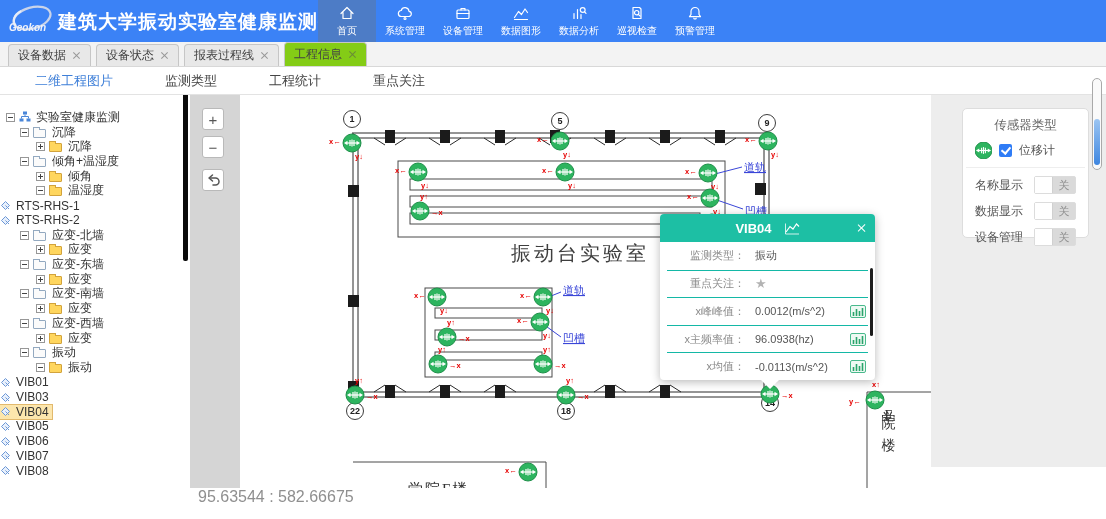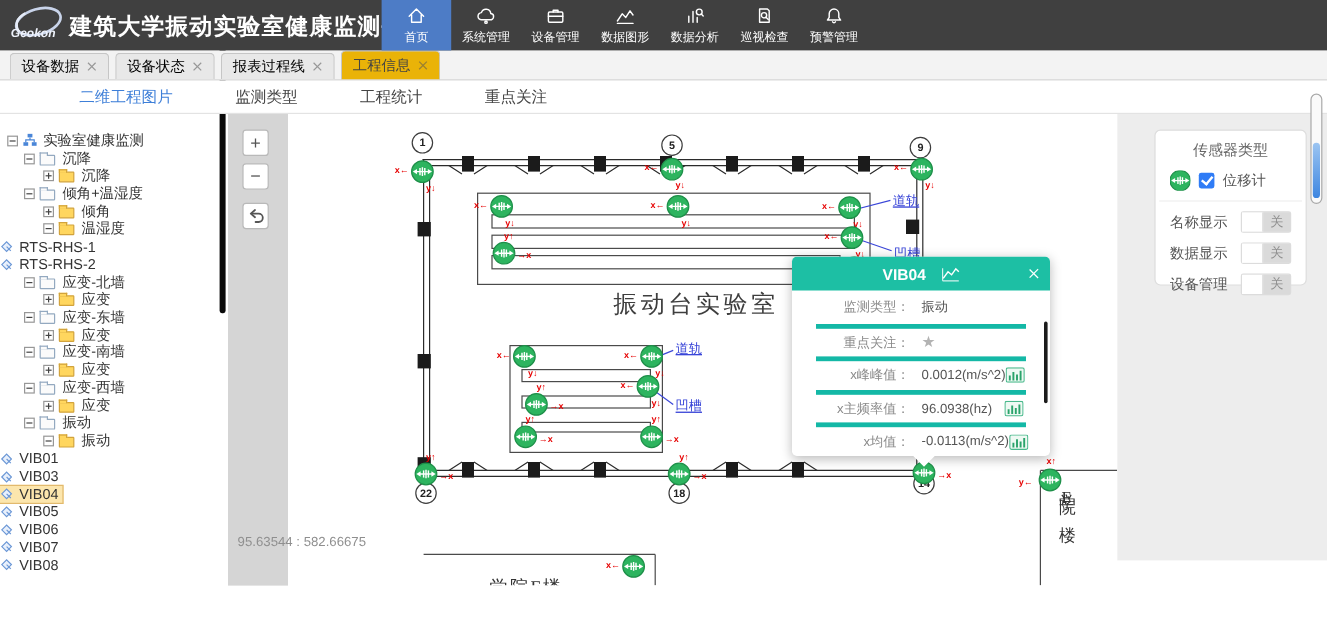--- a/index.html
+++ b/index.html
@@ -1,43 +1,43 @@
 <!DOCTYPE html>
 <html><head>
 <meta charset="utf-8">
 <style>
 *{margin:0;padding:0;box-sizing:border-box}
 html,body{background:#fff}
 .app{position:relative;width:1106px;height:519px;overflow:hidden;background:#fff;
   font-family:"Liberation Sans","DejaVu Sans",sans-serif}
 
 
-.topbar{position:absolute;top:0;left:0;right:0;height:42px;background:#404040;color:#fff;z-index:20}
+.topbar{position:absolute;top:0;left:0;right:0;height:42px;background:#3b82f6;color:#fff;z-index:20}
 .logo{position:absolute;left:6px;top:5px}
 .app-title{position:absolute;left:58px;top:9px;font-size:19px;font-weight:bold;letter-spacing:1px;white-space:nowrap}
 .nav{position:absolute;left:318px;top:0;height:42px;display:flex}
 .nav-item{width:58px;height:42px;display:flex;flex-direction:column;align-items:center;justify-content:center;gap:2px;cursor:pointer}
 .nav-item.active{background:#4d7cc6}
 .nav-label{font-size:10px;white-space:nowrap}
 .nic{stroke:#fff;fill:none;stroke-width:1.2;stroke-linecap:round;stroke-linejoin:round}
 .user{position:absolute;right:12px;top:0;height:42px;display:flex;align-items:center;gap:8px;font-size:12px}
 
 
 .tabbar{position:absolute;top:42px;left:0;right:0;height:25px;background:#f3f3f3;border-bottom:1px solid #d8d8d8;display:flex;align-items:flex-end;padding-left:8px;z-index:19}
-.tab{height:22px;display:flex;align-items:center;padding:0 9px;margin-right:5px;background:#e8e8e8;border:1px solid #c6c6c6;border-bottom:none;border-radius:4px 4px 0 0;font-size:12px;color:#000000;cursor:pointer;white-space:nowrap}
-.tab.active{background:#eab308;height:24px;color:#444}
+.tab{height:22px;display:flex;align-items:center;padding:0 9px;margin-right:5px;background:#e8e8e8;border:1px solid #c6c6c6;border-bottom:none;border-radius:4px 4px 0 0;font-size:12px;color:#404040;cursor:pointer;white-space:nowrap}
+.tab.active{background:#84cc16;height:24px;color:#444}
 .tab-close{position:relative;width:9px;height:9px;margin-left:6px;opacity:.55;cursor:pointer}
 .tab-close::before,.tab-close::after{content:"";position:absolute;left:4px;top:0;width:1px;height:9px;background:#555}
 .tab-close::before{transform:rotate(45deg)}
 .tab-close::after{transform:rotate(-45deg)}
 
 
 .subtabbar{position:absolute;top:67px;left:0;right:0;height:28px;background:#fff;border-bottom:1px solid #e3e3e3;display:flex;align-items:center;font-size:13px;color:#444;z-index:18}
 .subtab{margin-left:52px;cursor:pointer;white-space:nowrap}
-.subtab:first-child{margin-left:66px}
+.subtab:first-child{margin-left:35px}
 .subtab.active{color:#3e7fd8}
 
 
 .tree{position:absolute;top:95px;left:0;width:190px;bottom:0;background:#fff;overflow:hidden;font-size:12px;color:#333;padding-top:15px;z-index:4}
 .trow{height:14.72px;display:flex;align-items:center;white-space:nowrap;cursor:pointer}
 .p0{padding-left:6px}.p1{padding-left:20px}.p2{padding-left:36px}.p3{}
 .exp{width:9px;height:9px;border:1px solid #979797;background:#fff;position:relative;margin-right:4px;flex:none}
 .exp::before{content:"";position:absolute;left:1px;right:1px;top:3px;height:1px;background:#444}
 .exp.plus::after{content:"";position:absolute;top:1px;bottom:1px;left:3px;width:1px;background:#444}
 .fold{width:13px;height:9px;background:#ffd65e;border:1px solid #d2a33c;border-radius:1px;position:relative;margin-right:4px;flex:none;margin-top:2px}
@@ -47,21 +47,21 @@
 .tagic,.sitemapic{margin-right:3px;flex:none;display:block}
 .tlabel{padding:0 2px}
 .selbox{display:flex;align-items:center;background:#fce6ad;border:1px solid #e2b96d;padding:0 1px;margin-left:-2px}
 .tree-scroll{position:absolute;left:183px;top:17px;width:5px;height:244px;background:#0a0a0a;border-radius:2px;z-index:5;cursor:pointer}
 
 
 .gray-strip{position:absolute;left:190px;top:95px;width:50px;height:393px;background:#d5d5d5;z-index:1}
 .plan{position:absolute;left:240px;top:95px;width:691px;height:393px;background:#fff;overflow:hidden;z-index:2}
 .right-gray{position:absolute;left:931px;top:95px;width:175px;height:372px;background:#ededed;z-index:1}
 .vbtn{position:absolute;left:202px;width:22px;height:22px;background:#fff;border:1px solid #b9b9b9;border-radius:3px;display:flex;align-items:center;justify-content:center;font-size:15px;color:#555;cursor:pointer;z-index:3}
-.coords{position:absolute;left:198px;top:446px;font-size:11px;color:#8f8f8f;z-index:5}
+.coords{position:absolute;left:198px;top:488px;font-size:16px;color:#8f8f8f;z-index:5}
 .scrollcap{position:absolute;left:1092px;top:78px;width:10px;height:92px;border:1px solid #a9a9a9;border-radius:5px;background:#fafafa;z-index:21}
 .scrollcap .fill{position:absolute;left:1px;right:1px;top:40px;height:46px;border-radius:4px;background:linear-gradient(#9cc5f2,#3e86e0)}
 .vlabel{position:absolute;left:879px;top:400px;writing-mode:vertical-lr;text-orientation:upright;font-size:14px;color:#333;letter-spacing:4px;font-family:"Liberation Serif",serif;z-index:3}
 
 
 .wall{stroke:#2b2b2b;stroke-width:1;fill:none}
 .col{fill:#1b1b1b}
 .struct{fill:none;stroke:#4a4a4a;stroke-width:1}
 .gridc{fill:#fff;stroke:#3d3d3d;stroke-width:1}
 .gnum{font-size:9px;font-weight:bold;fill:#222;text-anchor:middle;font-family:"Liberation Sans",sans-serif}
@@ -84,23 +84,23 @@
 .tg-txt{flex:1;text-align:center;font-size:11px;color:#8f8f8f;line-height:16px;background:#dadada}
 
 
 .popup{position:absolute;left:660px;top:214px;width:215px;background:#fff;border-radius:4px;box-shadow:0 2px 10px rgba(0,0,0,.28);z-index:10}
 .popup-hd{height:28px;background:#1dbfa4;border-radius:4px 4px 0 0;display:flex;align-items:center;justify-content:center;position:relative;color:#fff}
 .popup-title{font-size:13px;font-weight:bold;margin-right:12px}
 .popup-close{position:absolute;right:9px;top:9px;width:10px;height:10px;cursor:pointer}
 .popup-close::before,.popup-close::after{content:"";position:absolute;left:4.5px;top:0;width:1.4px;height:10px;background:#fff}
 .popup-close::before{transform:rotate(45deg)}
 .popup-close::after{transform:rotate(-45deg)}
-.popup-body{padding:0 20px}
+.popup-body{padding:0 7px}
 .prow{height:27.6px;display:flex;align-items:center;font-size:11px}
-.prow + .prow{border-top:4px solid #14b8a6}
+.prow + .prow{border-top:1px solid #14b8a6}
 .pl{width:78px;text-align:right;color:#8a8a8a;flex:none}
 .pv{margin-left:10px;color:#555;flex:1}
 .star{color:#b3b3b3;font-size:13px}
 .chart-btn{flex:none;margin-right:2px;cursor:pointer;display:block}
 .popup-scroll{position:absolute;right:2px;top:54px;width:3px;height:68px;background:#1c1c1c;border-radius:2px;cursor:pointer}
 .popup-tail{position:absolute;left:100px;bottom:-9px;width:0;height:0;border:10px solid transparent;border-top:10px solid #fff;border-bottom:none}
 </style>
 </head>
 <body>
 

